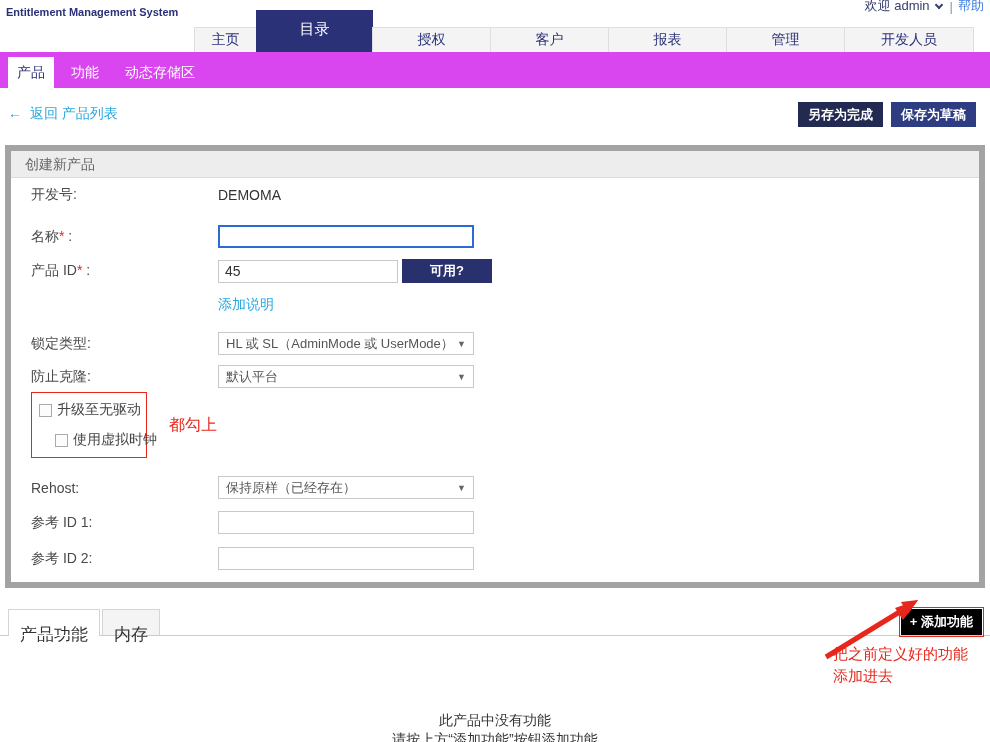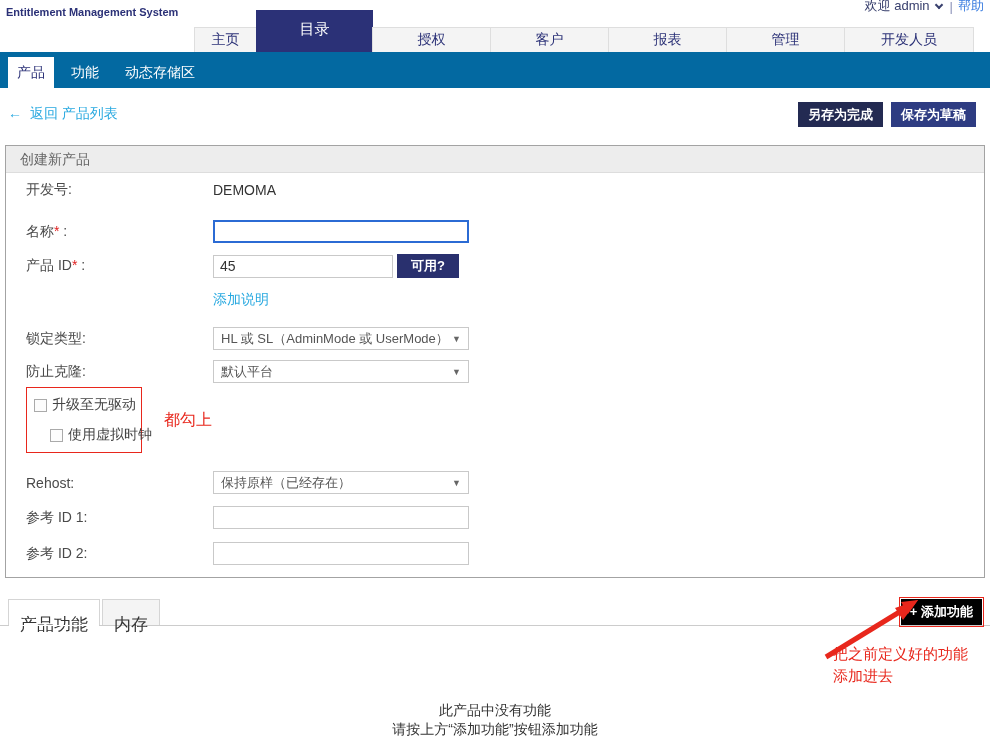--- a/index.html
+++ b/index.html
@@ -23,51 +23,51 @@
   .sep { color:#8a90b8; margin:0 5px 0 4px; }
   .help-link { color:#3c7ee0; cursor:pointer; }
 
   .nav-tabs { position:absolute; left:195px; bottom:0; display:flex; align-items:flex-end; }
   .nav-tab { height:25px; line-height:23px; text-align:center; font-size:14px; color:#2b3177;
     background:#f4f4f4; border:1px solid #dedede; border-bottom:none; margin-left:-1px; cursor:pointer; }
   .nav-tab.active { height:42px; background:#2b3177; color:#fff; border:none; font-size:15px;
     display:flex; align-items:center; justify-content:center; padding-bottom:6px; }
 
   
-  .subnav { height:36px; background:#0369a1; }
+  .subnav { height:36px; background:#d946ef; }
   .subnav-items { display:flex; align-items:flex-end; height:100%; padding-left:8px; }
   .subnav-item { color:#fff; font-size:14px; padding:0 9px; height:31px; line-height:30px;
     cursor:pointer; margin-right:8px; }
   .subnav-item.active { background:#fff; color:#2b3177; }
 
   
   .toolbar { position:relative; height:57px; }
   .back-link { position:absolute; left:8px; top:17px; color:#29a9e0; font-size:14px; cursor:pointer; }
   .back-link .arrow { margin-right:4px; }
   .toolbar-buttons { position:absolute; right:14px; top:14px; display:flex; gap:8px; }
   .btn { color:#fff; font-size:13px; font-weight:bold; height:25px; line-height:25px;
     padding:0 10px; cursor:pointer; white-space:nowrap; }
   .btn-complete { background:#232a52; }
   .btn-draft { background:#2e3c82; }
 
   
-  .form-panel { margin:0 5px; border:1px solid #a3a3a3; background:#fff; }
+  .form-panel { margin:0 5px; border:6px solid #a3a3a3; background:#fff; }
   .form-panel-header { background:#ededed; border-bottom:1px solid #ddd; height:27px;
     line-height:27px; padding-left:14px; font-size:14px; color:#666; }
   .form-body { padding:7px 0 12px 20px; }
   .frow { display:flex; align-items:center; }
   .flabel { width:187px; font-size:14px; color:#4a4a4a; flex-shrink:0; }
   .req { color:#e02020; }
   .static-value { font-size:14px; color:#333; }
   input.text { width:256px; height:23px; border:1px solid #c9c9c9; padding:0 6px;
     font-size:14px; color:#333; font-family:inherit; outline:none; }
   input.text.focused { border:2px solid #2b6bd4; }
   input.text.short { width:180px; }
   .check-btn { background:#29306e; color:#fff; font-size:13px; font-weight:bold; height:24px;
-    line-height:24px; padding:0 14px; margin-left:4px; cursor:pointer; }
+    line-height:24px; padding:0 28px; margin-left:4px; cursor:pointer; }
   .link { color:#29a9e0; font-size:14px; cursor:pointer; }
   .sel { width:256px; height:23px; border:1px solid #c9c9c9; display:flex; align-items:center;
     justify-content:space-between; padding:0 7px; font-size:13px; color:#555; background:#fff; cursor:pointer; }
   .sel .arr { font-size:9px; color:#666; }
 
   .cb-wrap { display:flex; align-items:center; }
   .cb-box { border:1px solid #e8271c; padding:8px 5px 8px 7px; width:116px; }
   .cbrow { display:flex; align-items:center; font-size:14px; color:#444; white-space:nowrap; }
   .cbrow + .cbrow { margin-top:12px;padding-left:16px; }
   .cb { width:13px; height:13px; border:1px solid #aaa; background:#fcfcfc; margin-right:5px;

